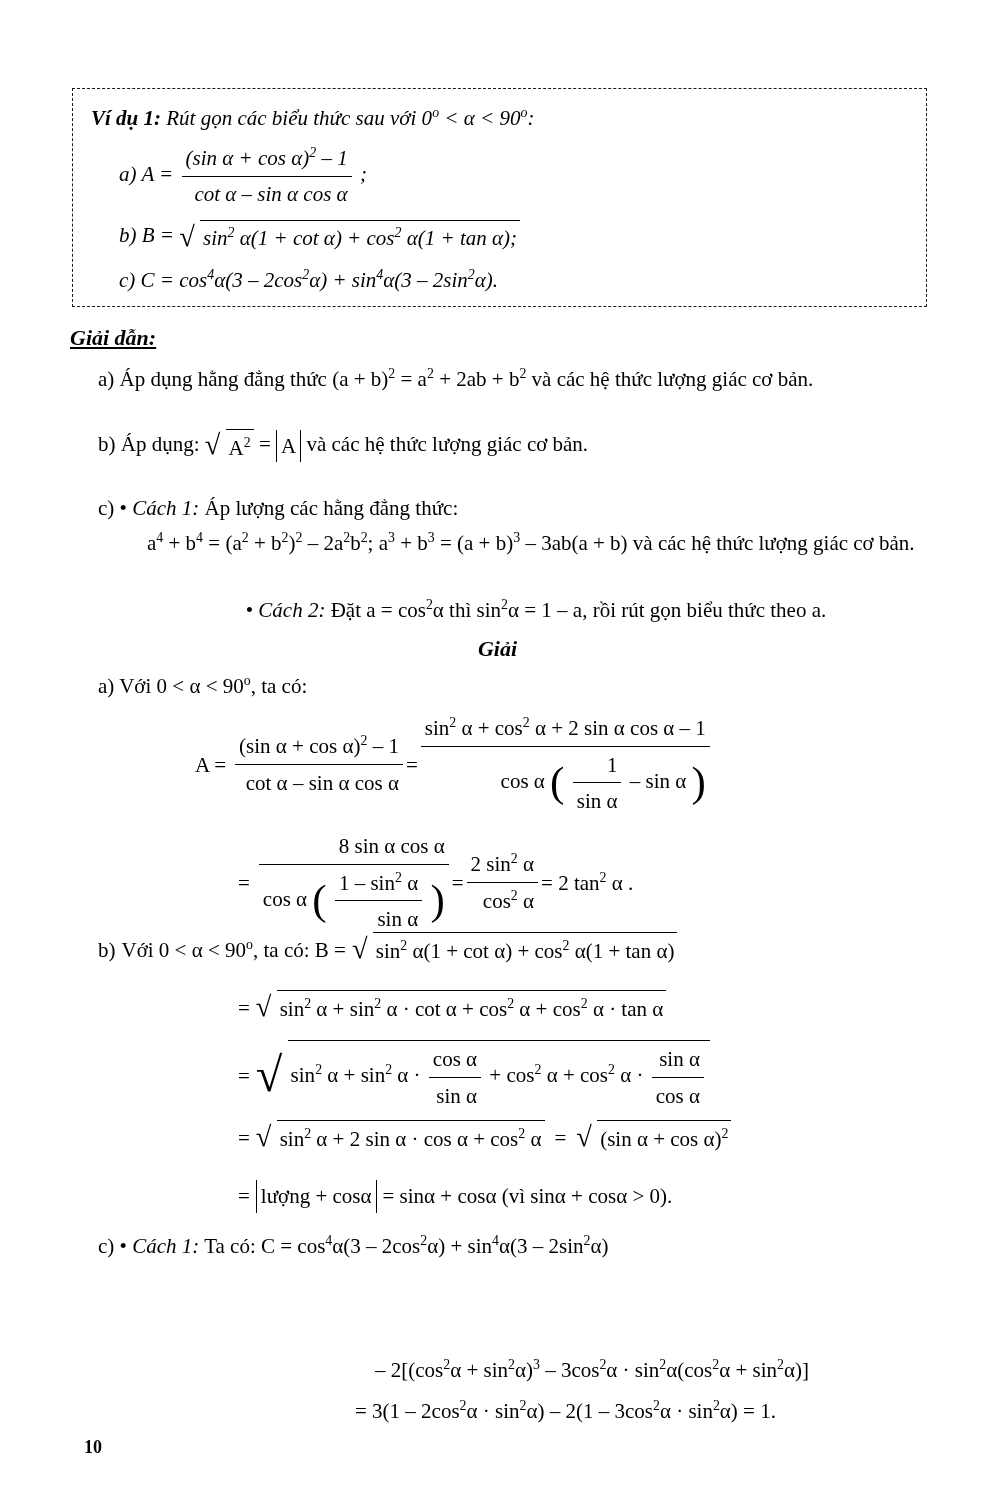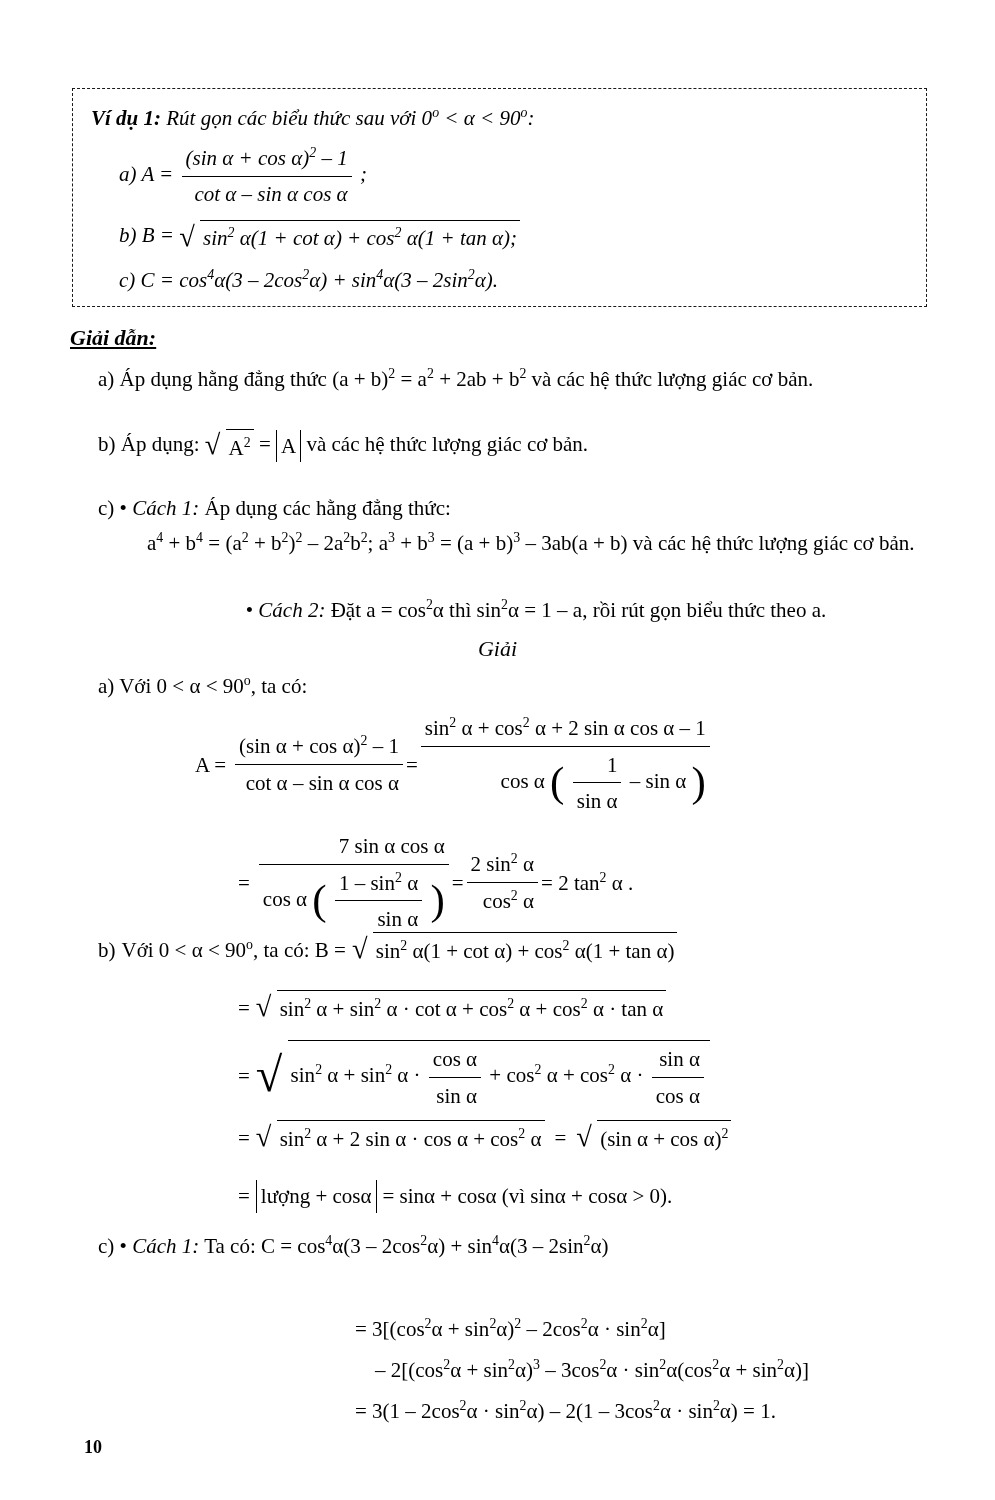--- a/index.html
+++ b/index.html
@@ -48,21 +48,21 @@
 
   
   .guide-head {
     position:absolute; left:70px; top:325px;
     font-size: 22px; font-weight:bold; font-style: italic;
     text-decoration: underline;
   }
   .body-block { position: absolute; font-size: 21px; line-height: 1.55; }
   .hang { padding-left: 32px; text-indent: -32px; }
   .center { text-align: center; }
-  .giai { font-weight: normal; font-style: italic; font-size: 22px; }
+  .giai { font-weight: bold; font-style: italic; font-size: 22px; }
   .pagenum { position:absolute; left:84px; top:1437px; font-size: 18px; font-weight: bold; }
   .nowrap { white-space: nowrap; }
   .eqrow { display:flex; align-items:center; }
   .eq-lead { margin-right: 6px; }
 </style>
 </head>
 <body>
 
 <div class="page">
 
@@ -112,21 +112,21 @@
       <span class="rad">√</span>
       <span class="body">A<sup>2</sup></span>
     </span>
     <span>= <span class="abs">A</span> và các hệ thức lượng giác cơ bản.</span>
   </div>
 
   <div class="body-block" style="left:98px; top:492px; width:820px;">
     <span>c)</span>
     <span>•</span>
     <span class="it">Cách 1:</span>
-    <span>Áp dụng các hằng đẳng thức:</span>
+    <span>Áp lượng các hằng đẳng thức:</span>
   </div>
 
   <div class="body-block" style="left:147px; top:527px; width:790px;">
     <span>a<sup>4</sup> + b<sup>4</sup> = (a<sup>2</sup> + b<sup>2</sup>)<sup>2</sup> – 2a<sup>2</sup>b<sup>2</sup>; a<sup>3</sup> + b<sup>3</sup> = (a + b)<sup>3</sup> – 3ab(a + b) và các hệ
     thức lượng giác cơ bản.</span>
   </div>
 
   <div class="body-block" style="left:131px; top:594px; width:810px;text-align:center;">
     <span>•</span>
     <span class="it">Cách 2:</span>
@@ -161,21 +161,21 @@
           <span class="paren-big">)</span>
         </span>
       </span>
     </span>
   </div>
 
   <div class="body-block" style="left:238px; top:830px; width:760px;">
     <span class="eqrow">
       <span class="eq-lead">=</span>
       <span class="frac">
-        <span class="num">7 sin α cos α</span>
+        <span class="num">8 sin α cos α</span>
         <span class="den">
           <span>cos α</span>
           <span class="paren-big">(</span>
           <span class="frac">
             <span class="num">1 – sin<sup>2</sup> α</span>
             <span class="den">sin α</span>
           </span>
           <span class="paren-big">)</span>
         </span>
       </span>
@@ -254,23 +254,20 @@
   </div>
 
   <div class="body-block" style="left:98px; top:1230px; width:860px;">
     <span>c)</span>
     <span>•</span>
     <span class="it">Cách 1:</span>
     <span>Ta có: C = cos<sup>4</sup>α(3 – 2cos<sup>2</sup>α) + sin<sup>4</sup>α(3 – 2sin<sup>2</sup>α)</span>
   </div>
 
 
-  <div class="body-block" style="left:355px; top:1313px; width:600px;">
-    <span>= 3[(cos<sup>2</sup>α + sin<sup>2</sup>α)<sup>2</sup> – 2cos<sup>2</sup>α · sin<sup>2</sup>α]</span>
-  </div>
 
   <div class="body-block" style="left:375px; top:1354px; width:600px;">
     <span>– 2[(cos<sup>2</sup>α + sin<sup>2</sup>α)<sup>3</sup> – 3cos<sup>2</sup>α · sin<sup>2</sup>α(cos<sup>2</sup>α + sin<sup>2</sup>α)]</span>
   </div>
 
   <div class="body-block" style="left:355px; top:1395px; width:620px;">
     <span>= 3(1 – 2cos<sup>2</sup>α · sin<sup>2</sup>α) – 2(1 – 3cos<sup>2</sup>α · sin<sup>2</sup>α) = 1.</span>
   </div>
 
   <div class="pagenum">10</div>

